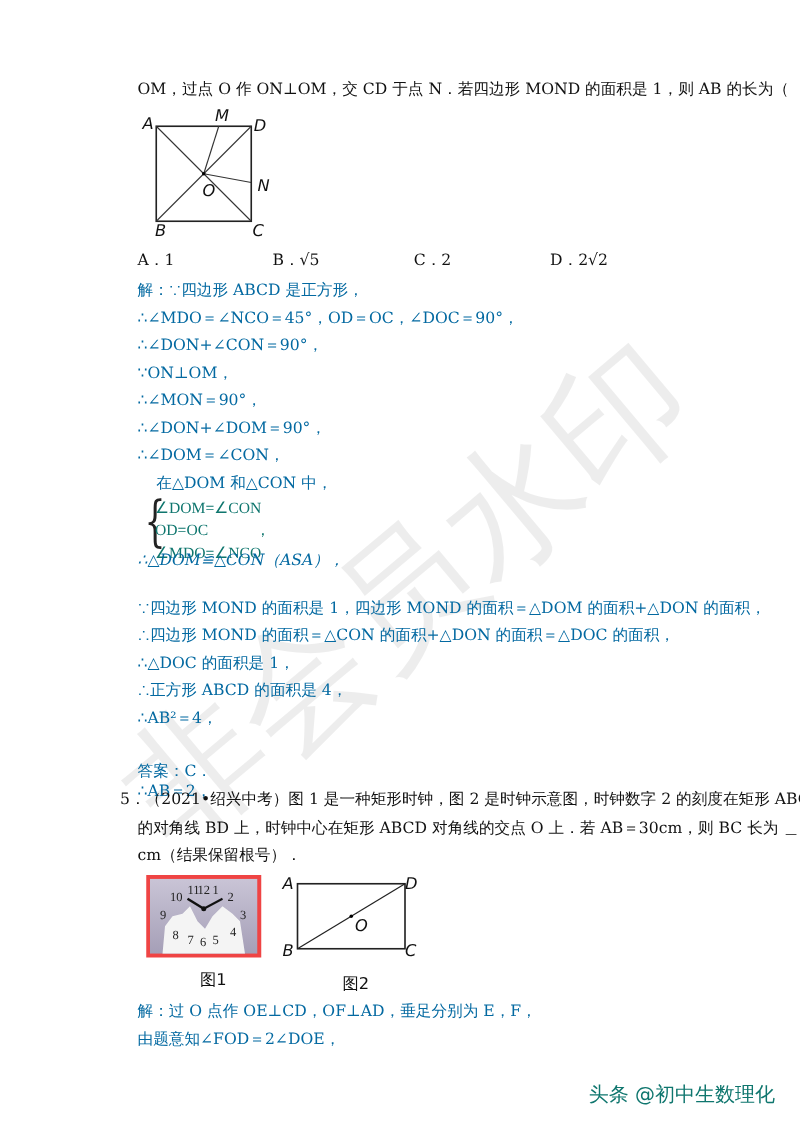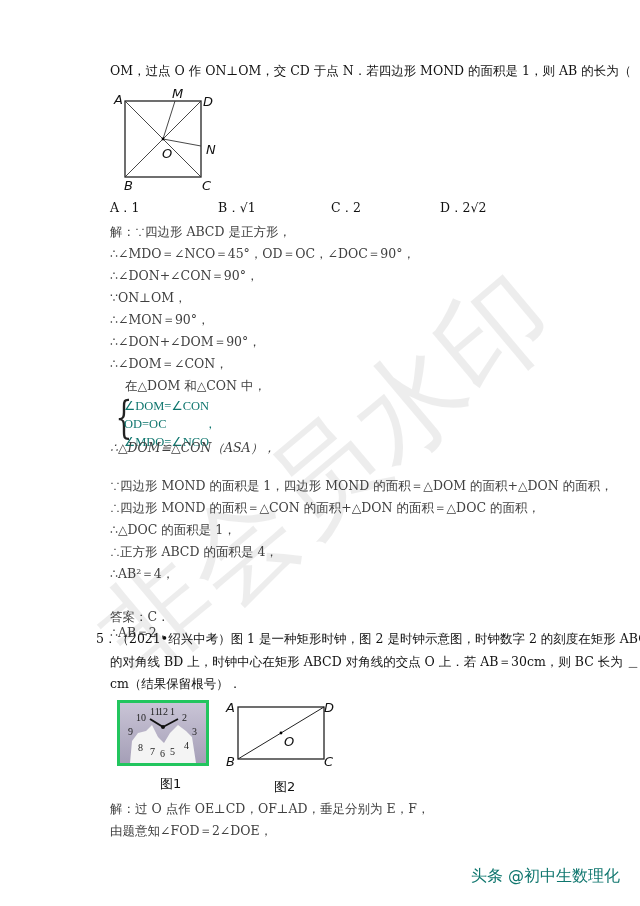--- a/index.html
+++ b/index.html
@@ -1,19 +1,19 @@
 <!DOCTYPE html>
 <html><head>
 <meta charset="utf-8">
 <style>
   html, body { margin:0; padding:0; background:#ffffff; }
   body { width:640px; height:906px; position:relative; overflow:hidden;
          font-family: "DejaVu Serif", "Liberation Serif", serif; color:#111; }
   .line { position:absolute; left:110px; font-size:12.5px; white-space:nowrap; line-height:16px; }
-  .red { color:#404040; }
+  .red { color:#0369a1; }
   .it { font-style:italic; font-family:"Liberation Serif", serif; }
   .opt { position:absolute; top:200px; font-size:12.5px; }
   .watermark { position:absolute; left:150px; top:300px; width:430px; height:320px;
     pointer-events:none; color:rgba(0,0,0,0.07); font-size:110px; font-family:"DejaVu Sans", sans-serif;
     transform:rotate(-40deg); transform-origin:center; white-space:nowrap; top:420px; left:120px; }
   .brace { position:absolute; left:110px; top:396px; font-size:44px; line-height:44px; color:#222; font-family:"DejaVu Serif", serif; transform:scaleX(0.6); }
   .sys { position:absolute; left:124px; font-size:12.5px; color:#0f766e; font-family:"Liberation Serif", serif; }
   .fig-label { position:absolute; font-size:13px; font-family:"DejaVu Sans", sans-serif; }
   .footer { position:absolute; right:20px; top:866px; font-size:16px; color:#0f766e; font-family:"DejaVu Sans", sans-serif; }
 </style>
@@ -34,21 +34,21 @@
 </svg>
 <span class="fig-label it" style="left:114px;top:92px;">A</span>
 <span class="fig-label it" style="left:172px;top:86px;">M</span>
 <span class="fig-label it" style="left:203px;top:94px;">D</span>
 <span class="fig-label it" style="left:206px;top:142px;">N</span>
 <span class="fig-label it" style="left:162px;top:146px;">O</span>
 <span class="fig-label it" style="left:124px;top:178px;">B</span>
 <span class="fig-label it" style="left:202px;top:178px;">C</span>
 
 <div class="opt" style="left:110px;">A．1</div>
-<div class="opt" style="left:218px;">B．√1</div>
+<div class="opt" style="left:218px;">B．√5</div>
 <div class="opt" style="left:331px;">C．2</div>
 <div class="opt" style="left:440px;">D．2√2</div>
 
 <div class="line red" style="top:224px;">解：∵四边形 ABCD 是正方形，</div>
 <div class="line red" style="top:246px;">∴∠MDO＝∠NCO＝45°，OD＝OC，∠DOC＝90°，</div>
 <div class="line red" style="top:268px;">∴∠DON+∠CON＝90°，</div>
 <div class="line red" style="top:290px;">∵ON⊥OM，</div>
 <div class="line red" style="top:312px;">∴∠MON＝90°，</div>
 <div class="line red" style="top:334px;">∴∠DON+∠DOM＝90°，</div>
 <div class="line red" style="top:356px;">∴∠DOM＝∠CON，</div>
@@ -65,21 +65,21 @@
 <div class="line red" style="top:522px;">∴△DOC 的面积是 1，</div>
 <div class="line red" style="top:544px;">∴正方形 ABCD 的面积是 4，</div>
 <div class="line red" style="top:566px;">∴AB²＝4，</div>
 <div class="line red" style="top:588px;margin-top:37px;">∴AB＝2，</div>
 <div class="line red" style="top:609px;">答案：C．</div>
 
 <div class="line" style="top:631px;left:96px;">5．（2021•绍兴中考）图 1 是一种矩形时钟，图 2 是时钟示意图，时钟数字 2 的刻度在矩形 ABCD</div>
 <div class="line" style="top:654px;">的对角线 BD 上，时钟中心在矩形 ABCD 对角线的交点 O 上．若 AB＝30cm，则 BC 长为 ＿30√3</div>
 <div class="line" style="top:676px;">cm（结果保留根号）．</div>
 
-<div style="position:absolute;left:117px;top:700px;width:92px;height:66px;background:#22c55e;padding:3px;box-sizing:border-box;">
+<div style="position:absolute;left:117px;top:700px;width:92px;height:66px;background:#ef4444;padding:3px;box-sizing:border-box;">
   <svg width="86" height="60" viewBox="0 0 86 60" style="display:block;">
     <defs>
       <linearGradient id="g" x1="0" y1="0" x2="0" y2="1">
         <stop offset="0" stop-color="#c9c4d6"></stop>
           <stop offset="1" stop-color="#a59fb7"></stop>
       </linearGradient>
     </defs>
     <rect x="0" y="0" width="86" height="60" fill="url(#g)"></rect>
     <path d="M10 60 L12 38 L18 30 L26 28 L32 22 L38 34 L44 40 L50 30 L58 22 L66 28 L72 34 L76 60 Z" fill="#f4f4f4"></path>
     <line x1="43" y1="24" x2="30" y2="16" stroke="#111" stroke-width="2"></line>

